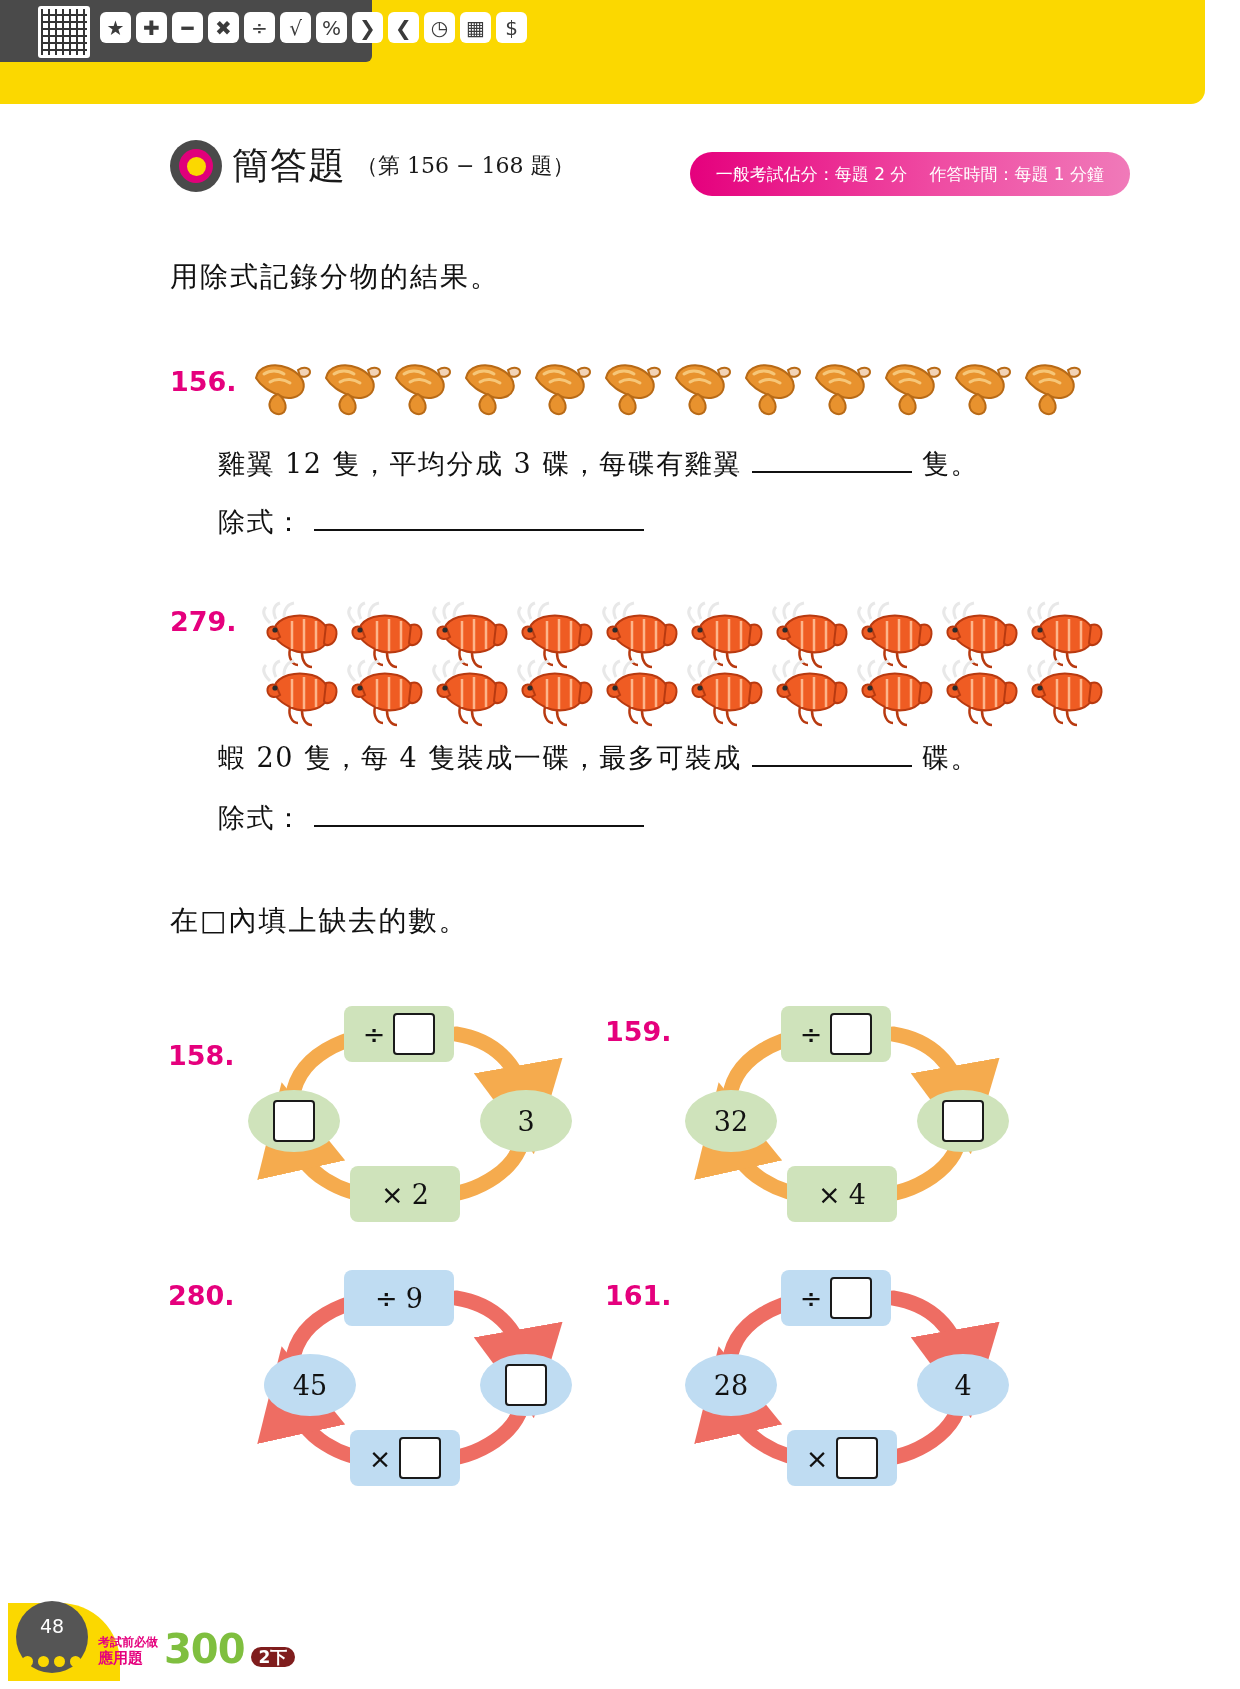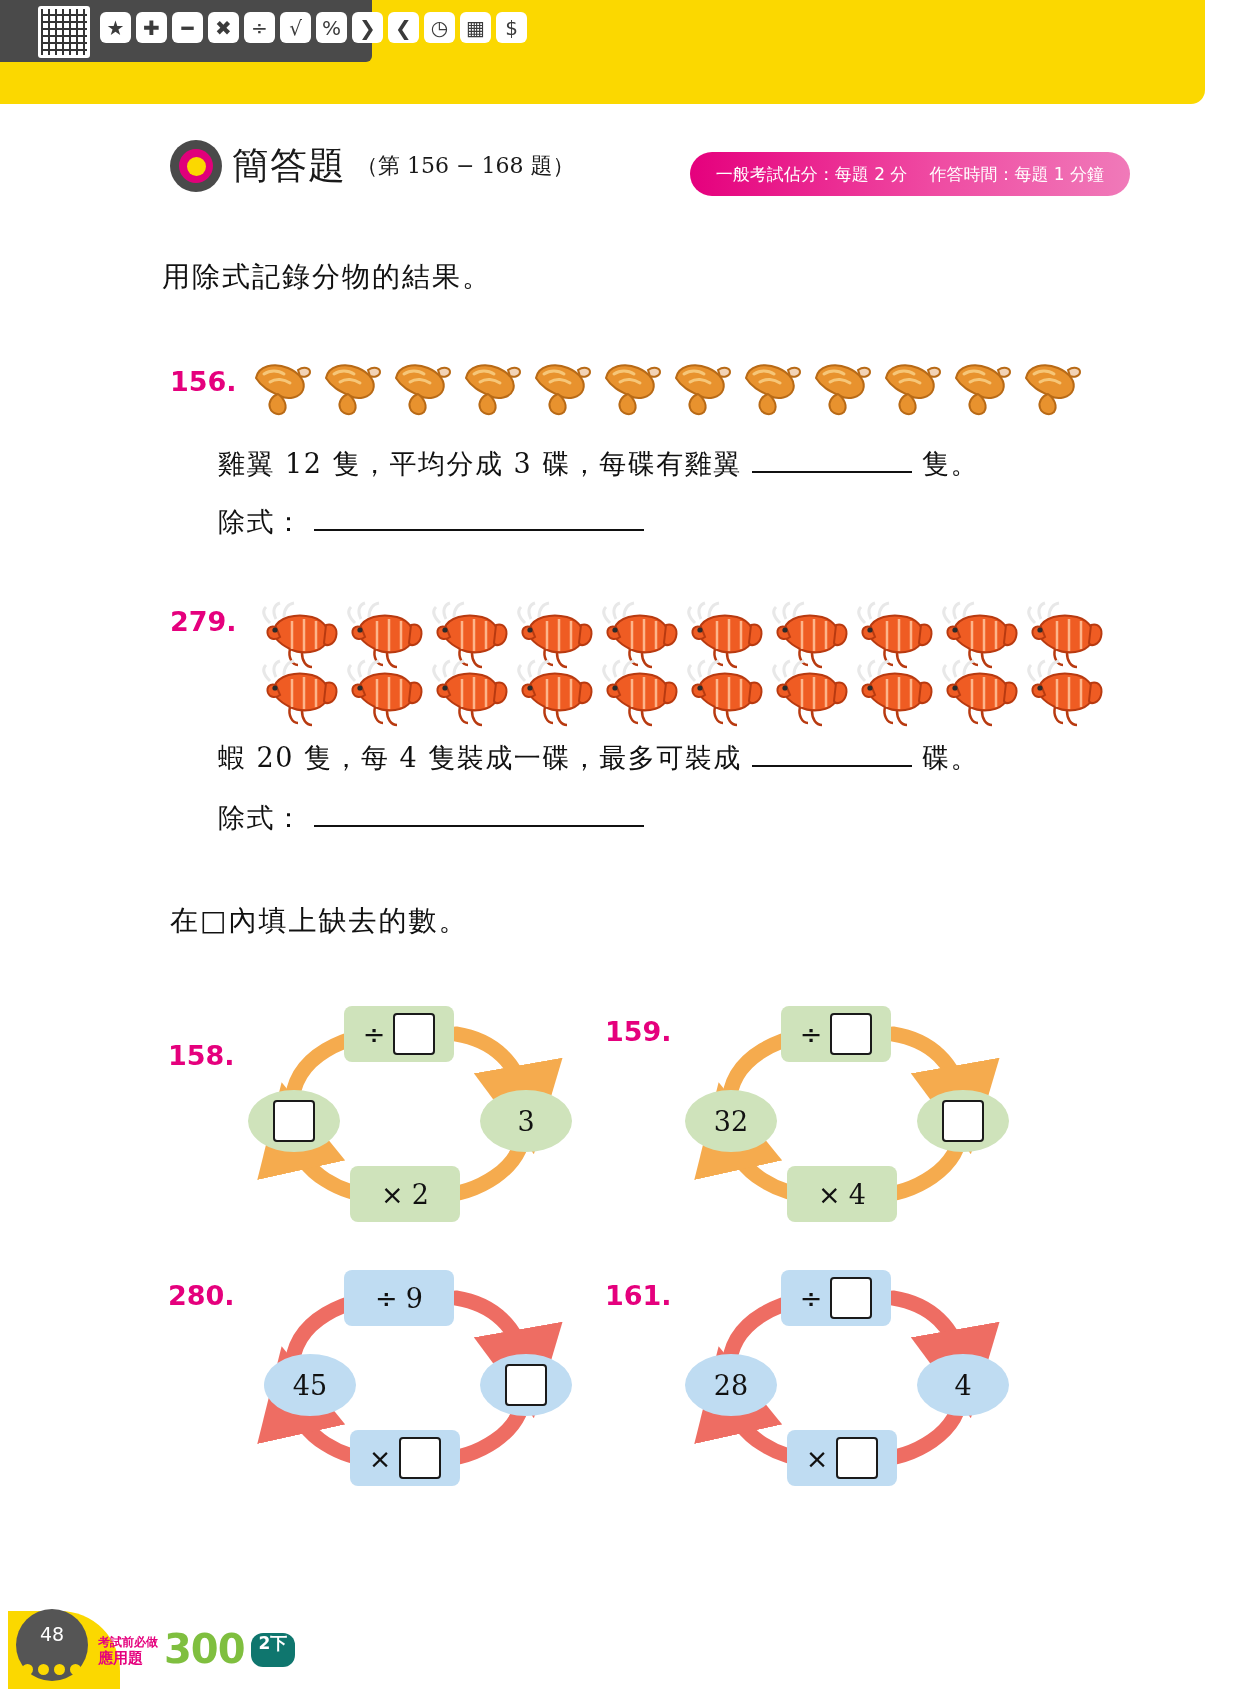--- a/index.html
+++ b/index.html
@@ -113,21 +113,21 @@
     font-family:"DejaVu Serif", serif; font-size:27px; color:#111;
   }
   .oval-g { background:#cfe3bb; border-radius:50%; }
   .oval-b { background:#bfdcf2; border-radius:50%; }
   .rect-g { background:#cfe3bb; border-radius:8px; }
   .rect-b { background:#bfdcf2; border-radius:8px; }
   .op { font-size:27px; font-family:"DejaVu Sans", sans-serif; }
 
   
   .footer-badge {
-    position:absolute; left:8px; bottom:0; width:112px; height:96px;
+    position:absolute; left:8px; bottom:8px; width:112px; height:96px;
   }
   .badge-yellow {
     position:absolute; left:0; bottom:0; width:112px; height:78px;
     background:#fbd800; border-top-right-radius:60px;
   }
   .badge-grey {
     position:absolute; left:8px; bottom:8px; width:72px; height:72px;
     background:#555; border-radius:50%;
     display:flex; align-items:flex-start; justify-content:center;
     color:#fff; font-family:"DejaVu Sans", sans-serif; font-size:19px;
@@ -144,22 +144,22 @@
     display:flex; align-items:flex-end; gap:6px;
     font-family:"DejaVu Sans", sans-serif;
   }
   .fl-small { font-size:12px; color:#e5007d; font-weight:bold; line-height:1.15; }
   .fl-300 {
     font-size:40px; font-weight:bold; color:#7fbf3f; letter-spacing:-1px;
     line-height:.9;
     text-align:right;
   }
   .fl-grade {
-    background:#0f766e; color:#fff; border-radius:12px;
-    font-size:17px; font-weight:bold; padding:1px 8px 14px; line-height:1.1;
+    background:#7f1d1d; color:#fff; border-radius:12px;
+    font-size:17px; font-weight:bold; padding:1px 8px 0; line-height:1.1;
   }
 </style>
 </head>
 <body>
 
 <div class="topbar">
   <div class="topbar-yellow"></div>
   <div class="topbar-dark"></div>
   <div class="qr">
       <div class="qr-inner"></div>
@@ -188,21 +188,21 @@
   </div>
   <div class="sec-title">簡答題</div>
   <div class="sec-range">（第 156 − 168 題）</div>
 </div>
 
 <div class="pill">
   <span>一般考試佔分：每題 2 分</span>
   <span>作答時間：每題 1 分鐘</span>
 </div>
 
-<div class="instr" style="left:162px; top:258px;text-align:right;">用除式記錄分物的結果。</div>
+<div class="instr" style="left:170px; top:258px;text-align:right;">用除式記錄分物的結果。</div>
 
 <div class="qnum" style="left:170px; top:366px;">156.</div>
 
 <div class="sprite-row" id="wings" style="left:248px; top:358px;">
     <div class="wing">
       <svg width="70" height="60" viewBox="0 0 70 60" xmlns="http://www.w3.org/2000/svg">
     <g>
       <path d="M8 20 C10 8, 26 4, 40 10 C52 15, 58 24, 55 32 C52 40, 40 42, 32 38 C24 34, 14 30, 8 20 Z" fill="#e8922e" stroke="#b86a16" stroke-width="2"></path>
       <path d="M30 36 C36 40, 40 48, 36 54 C32 58, 24 56, 22 50 C20 44, 24 38, 30 36 Z" fill="#e8922e" stroke="#b86a16" stroke-width="2"></path>
       <path d="M50 12 C56 8, 62 10, 62 14 C62 18, 56 20, 52 18 Z" fill="#f2d3b6" stroke="#b86a16" stroke-width="2"></path>

